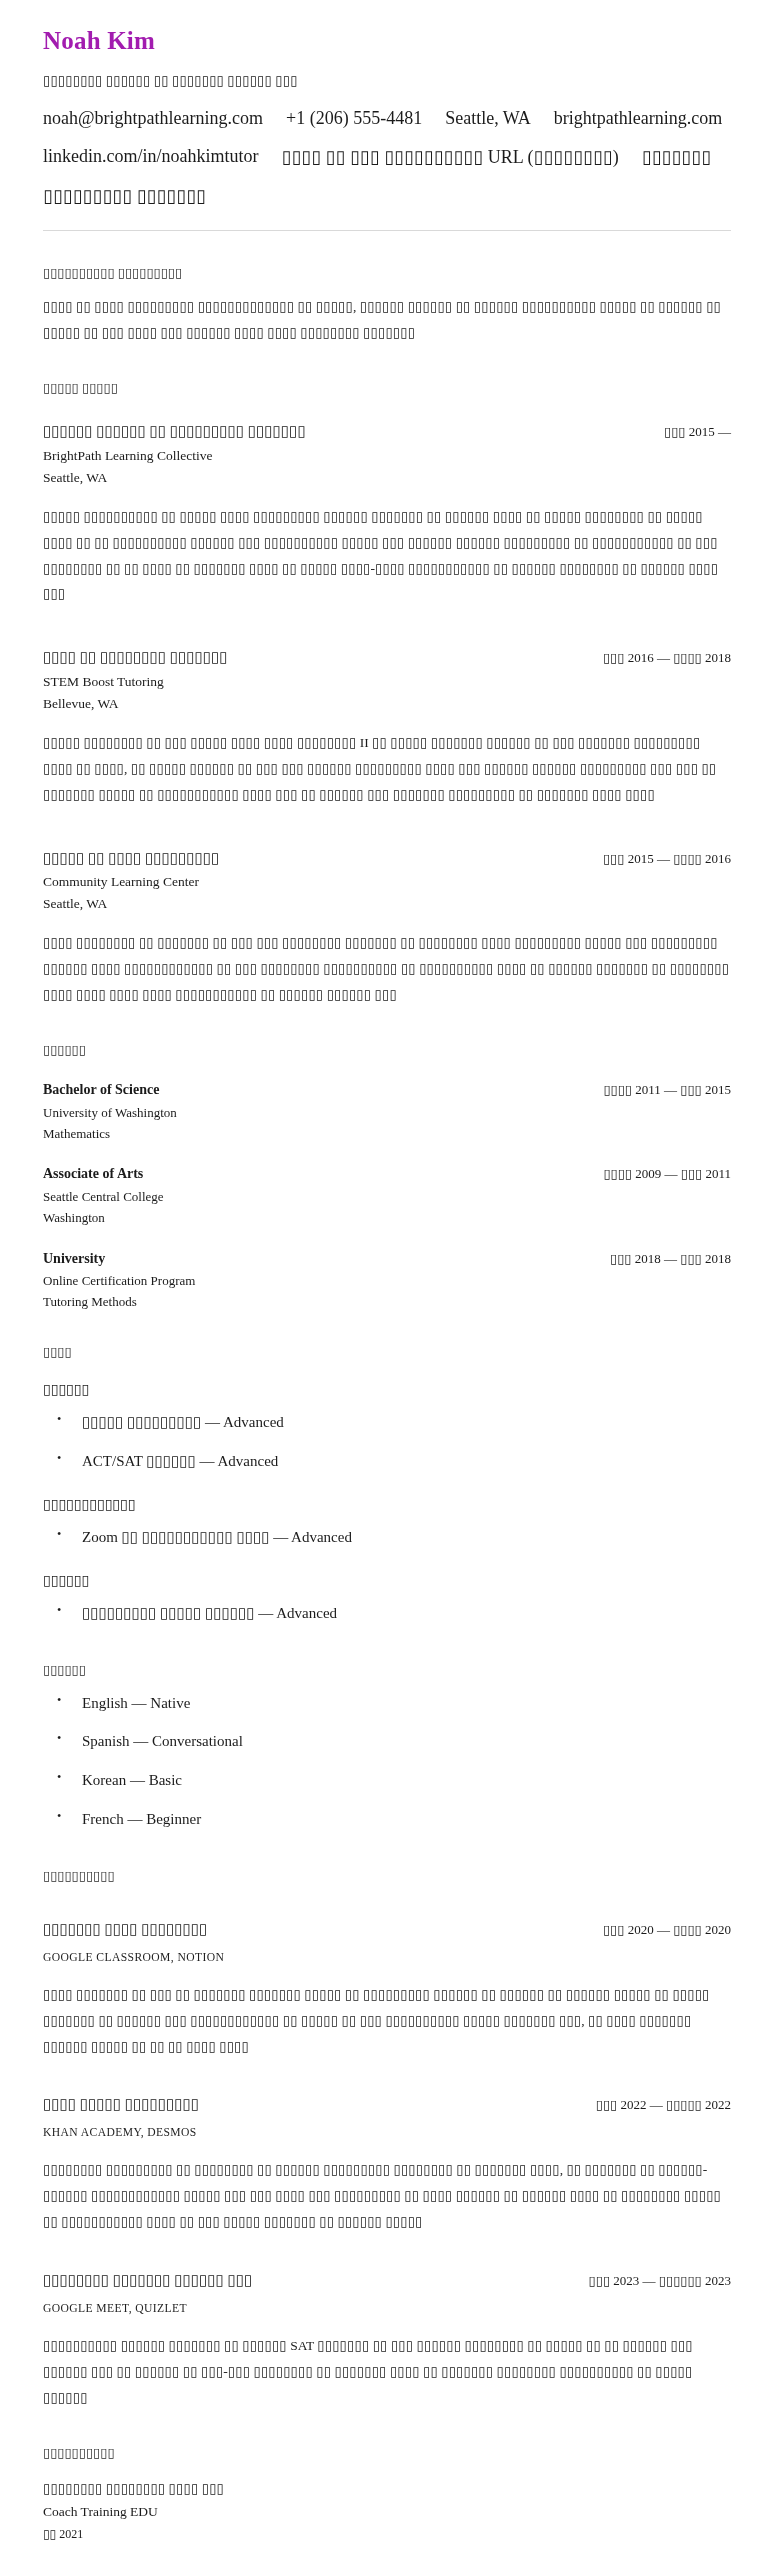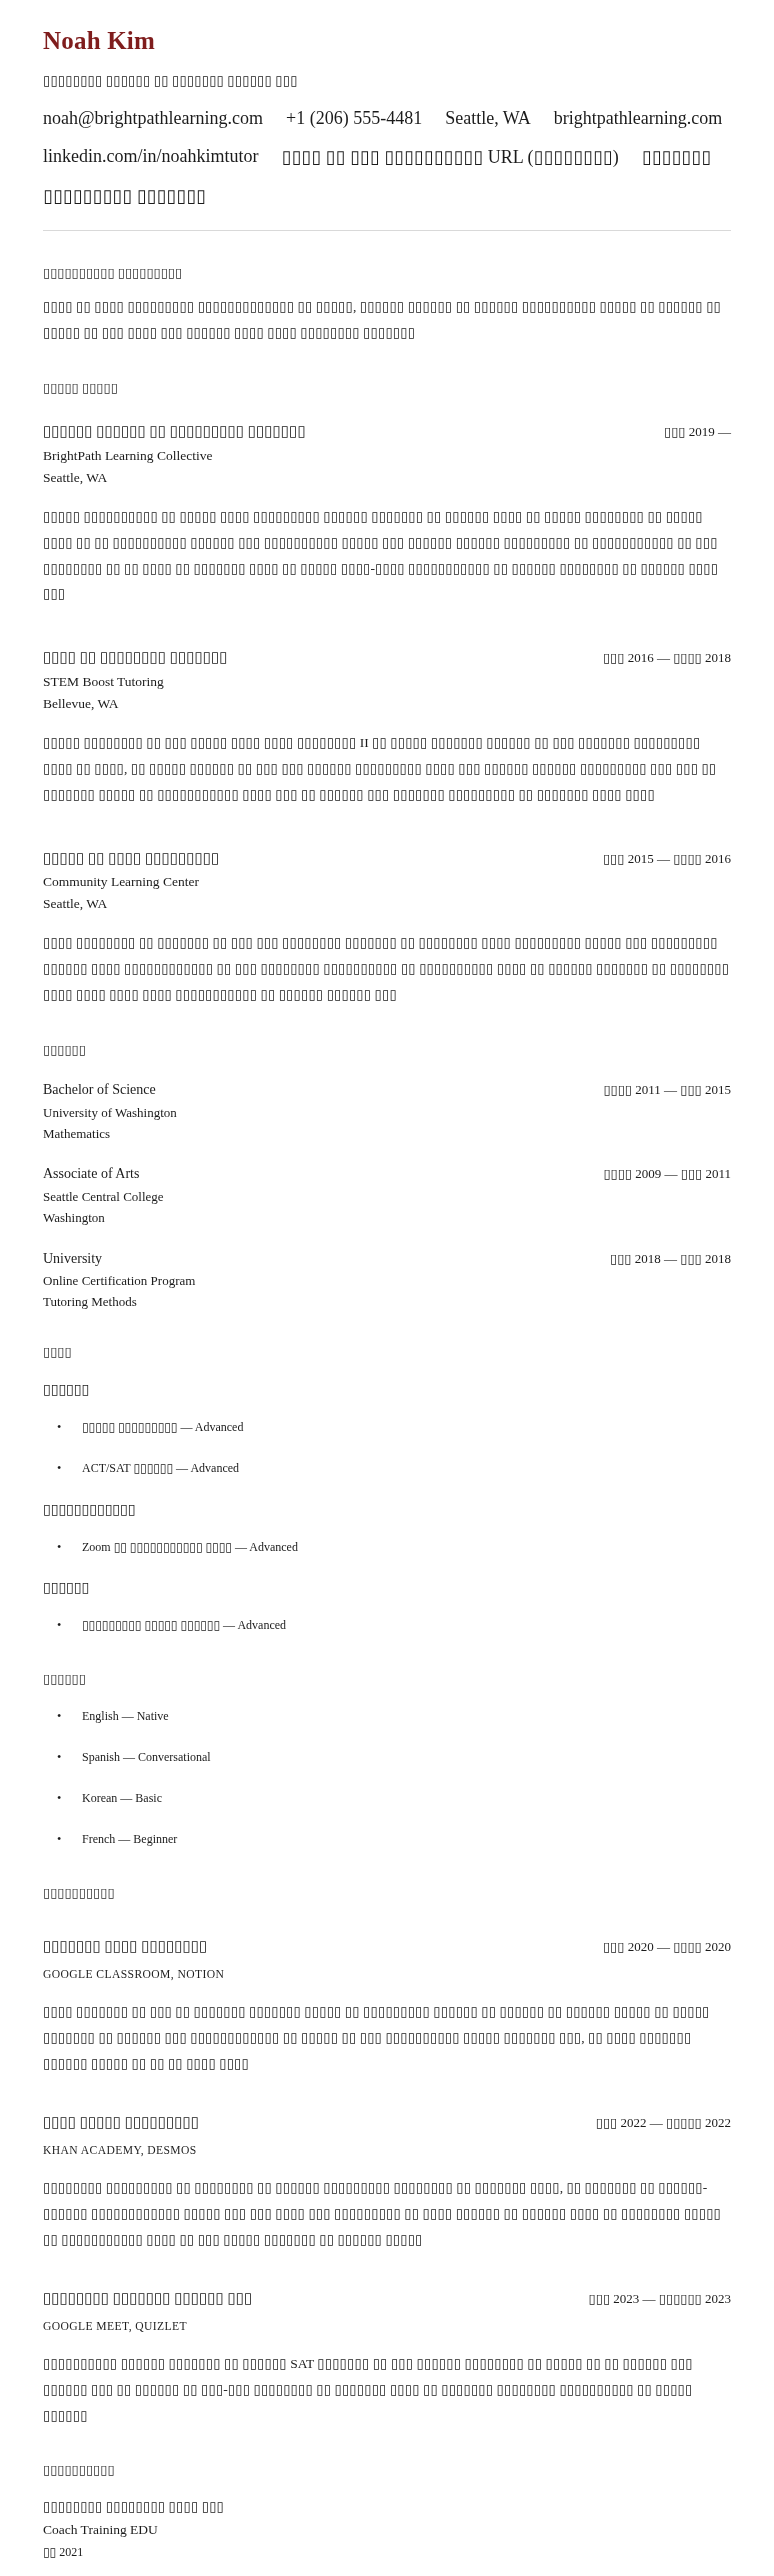--- a/index.html
+++ b/index.html
@@ -4,44 +4,44 @@
 <style>
   html,body{margin:0;padding:0;background:#ffffff;}
   body{
     width:774px;
     min-height:2576px;
     font-family:"Liberation Serif","DejaVu Serif",serif;
     color:#1b1b1b;
     -webkit-font-smoothing:antialiased;
   }
   .page{padding:27px 43px 58px 43px;}
-  .name{font-size:25px;font-weight:700;color:#7f1d1d;margin:0 0 17px 0;letter-spacing:0.2px;}
+  .name{font-size:25px;font-weight:700;color:#a21caf;margin:0 0 17px 0;letter-spacing:0.2px;}
   .tagline{font-size:13.5px;margin:0 0 19.4px 0;}
   .contact-row{display:flex;flex-wrap:wrap;gap:0 23px;font-size:18px;margin:0 0 17px 0;}
   .contact-row span{white-space:nowrap;}
   .divider{border:none;border-top:1.9px solid #d9d9d9;margin:23px 0 0 0;}
   .section{margin:0;}
   .section-heading{font-size:13px;font-weight:400;color:#2b2b2b;margin:34px 0 0 0;}
   .para{font-size:13.5px;line-height:1.92;margin:13px 0 0 0;}
   .entry{margin-top:41px;}
   .entry-first{margin-top:26px;}
   .title-row{display:flex;justify-content:space-between;align-items:baseline;}
   .job-title{font-size:15px;font-weight:400;}
   .dates{font-size:13px;white-space:nowrap;padding-left:19.4px;}
   .company{font-size:13.5px;margin-top:7.7px;font-family:Liberation Serif, serif;}
   .location{font-size:13.5px;margin-top:5.8px;}
   .desc{font-size:13.5px;line-height:1.92;margin:18px 0 30px 0;}
   .edu-entry{margin-top:24.5px;}
-  .degree{font-size:14px;font-weight:400;}
+  .degree{font-size:14px;font-weight:700;}
   .school{font-size:13px;margin-top:6.5px;}
   .field{font-size:13px;margin-top:5.2px;}
   .skill-group{margin-top:20.6px;}
   .group-name{font-size:14px;}
   .bullets{margin-top:3.9px;}
-  .bullet{position:relative;padding-left:39px;font-size:12px;line-height:1.92;margin-top:18px;}
+  .bullet{position:relative;padding-left:39px;font-size:15px;line-height:1.92;margin-top:10px;}
   .bullet::before{content:"\2022";position:absolute;left:14px;font-size:12.3px;}
   .project{margin-top:36px;}
   .project-title{font-size:15px;font-weight:400;}
   .tools{font-size:11.6px;letter-spacing:0.4px;margin-top:13px;color:#1f1f1f;}
   .cert-entry{margin-top:19.4px;}
   .cert-title{font-size:13.5px;}
   .cert-issuer{font-size:13.5px;margin-top:7px;}
   .cert-date{font-size:12px;margin-top:7px;}
 </style>
 </head>
@@ -75,21 +75,21 @@
     <div class="section-heading">▯▯▯▯▯▯▯▯▯▯ ▯▯▯▯▯▯▯▯▯</div>
     <p class="para">▯▯▯▯ ▯▯ ▯▯▯▯ ▯▯▯▯▯▯▯▯▯ ▯▯▯▯▯▯▯▯▯▯▯▯▯ ▯▯ ▯▯▯▯▯, ▯▯▯▯▯▯ ▯▯▯▯▯▯ ▯▯ ▯▯▯▯▯▯ ▯▯▯▯▯▯▯▯▯▯ ▯▯▯▯▯ ▯▯ ▯▯▯▯▯▯ ▯▯ ▯▯▯▯▯ ▯▯ ▯▯▯ ▯▯▯▯ ▯▯▯ ▯▯▯▯▯▯ ▯▯▯▯ ▯▯▯▯ ▯▯▯▯▯▯▯▯ ▯▯▯▯▯▯▯</p>
   </div>
 
   <div class="section">
     <div class="section-heading">▯▯▯▯▯ ▯▯▯▯▯</div>
 
     <div class="entry entry-first">
       <div class="title-row">
         <div class="job-title">▯▯▯▯▯▯ ▯▯▯▯▯▯ ▯▯ ▯▯▯▯▯▯▯▯▯ ▯▯▯▯▯▯▯</div>
-        <div class="dates">▯▯▯ 2019 —</div>
+        <div class="dates">▯▯▯ 2015 —</div>
       </div>
       <div class="company">BrightPath Learning Collective</div>
       <div class="location">Seattle, WA</div>
       <p class="desc">▯▯▯▯▯ ▯▯▯▯▯▯▯▯▯▯ ▯▯ ▯▯▯▯▯ ▯▯▯▯ ▯▯▯▯▯▯▯▯▯ ▯▯▯▯▯▯ ▯▯▯▯▯▯▯ ▯▯ ▯▯▯▯▯▯ ▯▯▯▯ ▯▯ ▯▯▯▯▯ ▯▯▯▯▯▯▯▯ ▯▯ ▯▯▯▯▯ ▯▯▯▯ ▯▯ ▯▯ ▯▯▯▯▯▯▯▯▯▯ ▯▯▯▯▯▯ ▯▯▯ ▯▯▯▯▯▯▯▯▯▯ ▯▯▯▯▯ ▯▯▯ ▯▯▯▯▯▯ ▯▯▯▯▯▯ ▯▯▯▯▯▯▯▯▯ ▯▯ ▯▯▯▯▯▯▯▯▯▯▯ ▯▯ ▯▯▯ ▯▯▯▯▯▯▯▯ ▯▯ ▯▯ ▯▯▯▯ ▯▯ ▯▯▯▯▯▯▯ ▯▯▯▯ ▯▯ ▯▯▯▯▯ ▯▯▯▯-▯▯▯▯ ▯▯▯▯▯▯▯▯▯▯▯ ▯▯ ▯▯▯▯▯▯ ▯▯▯▯▯▯▯▯ ▯▯ ▯▯▯▯▯▯ ▯▯▯▯ ▯▯▯</p>
     </div>
 
     <div class="entry">
       <div class="title-row">
         <div class="job-title">▯▯▯▯ ▯▯ ▯▯▯▯▯▯▯▯ ▯▯▯▯▯▯▯</div>
         <div class="dates">▯▯▯ 2016 — ▯▯▯▯ 2018</div>

